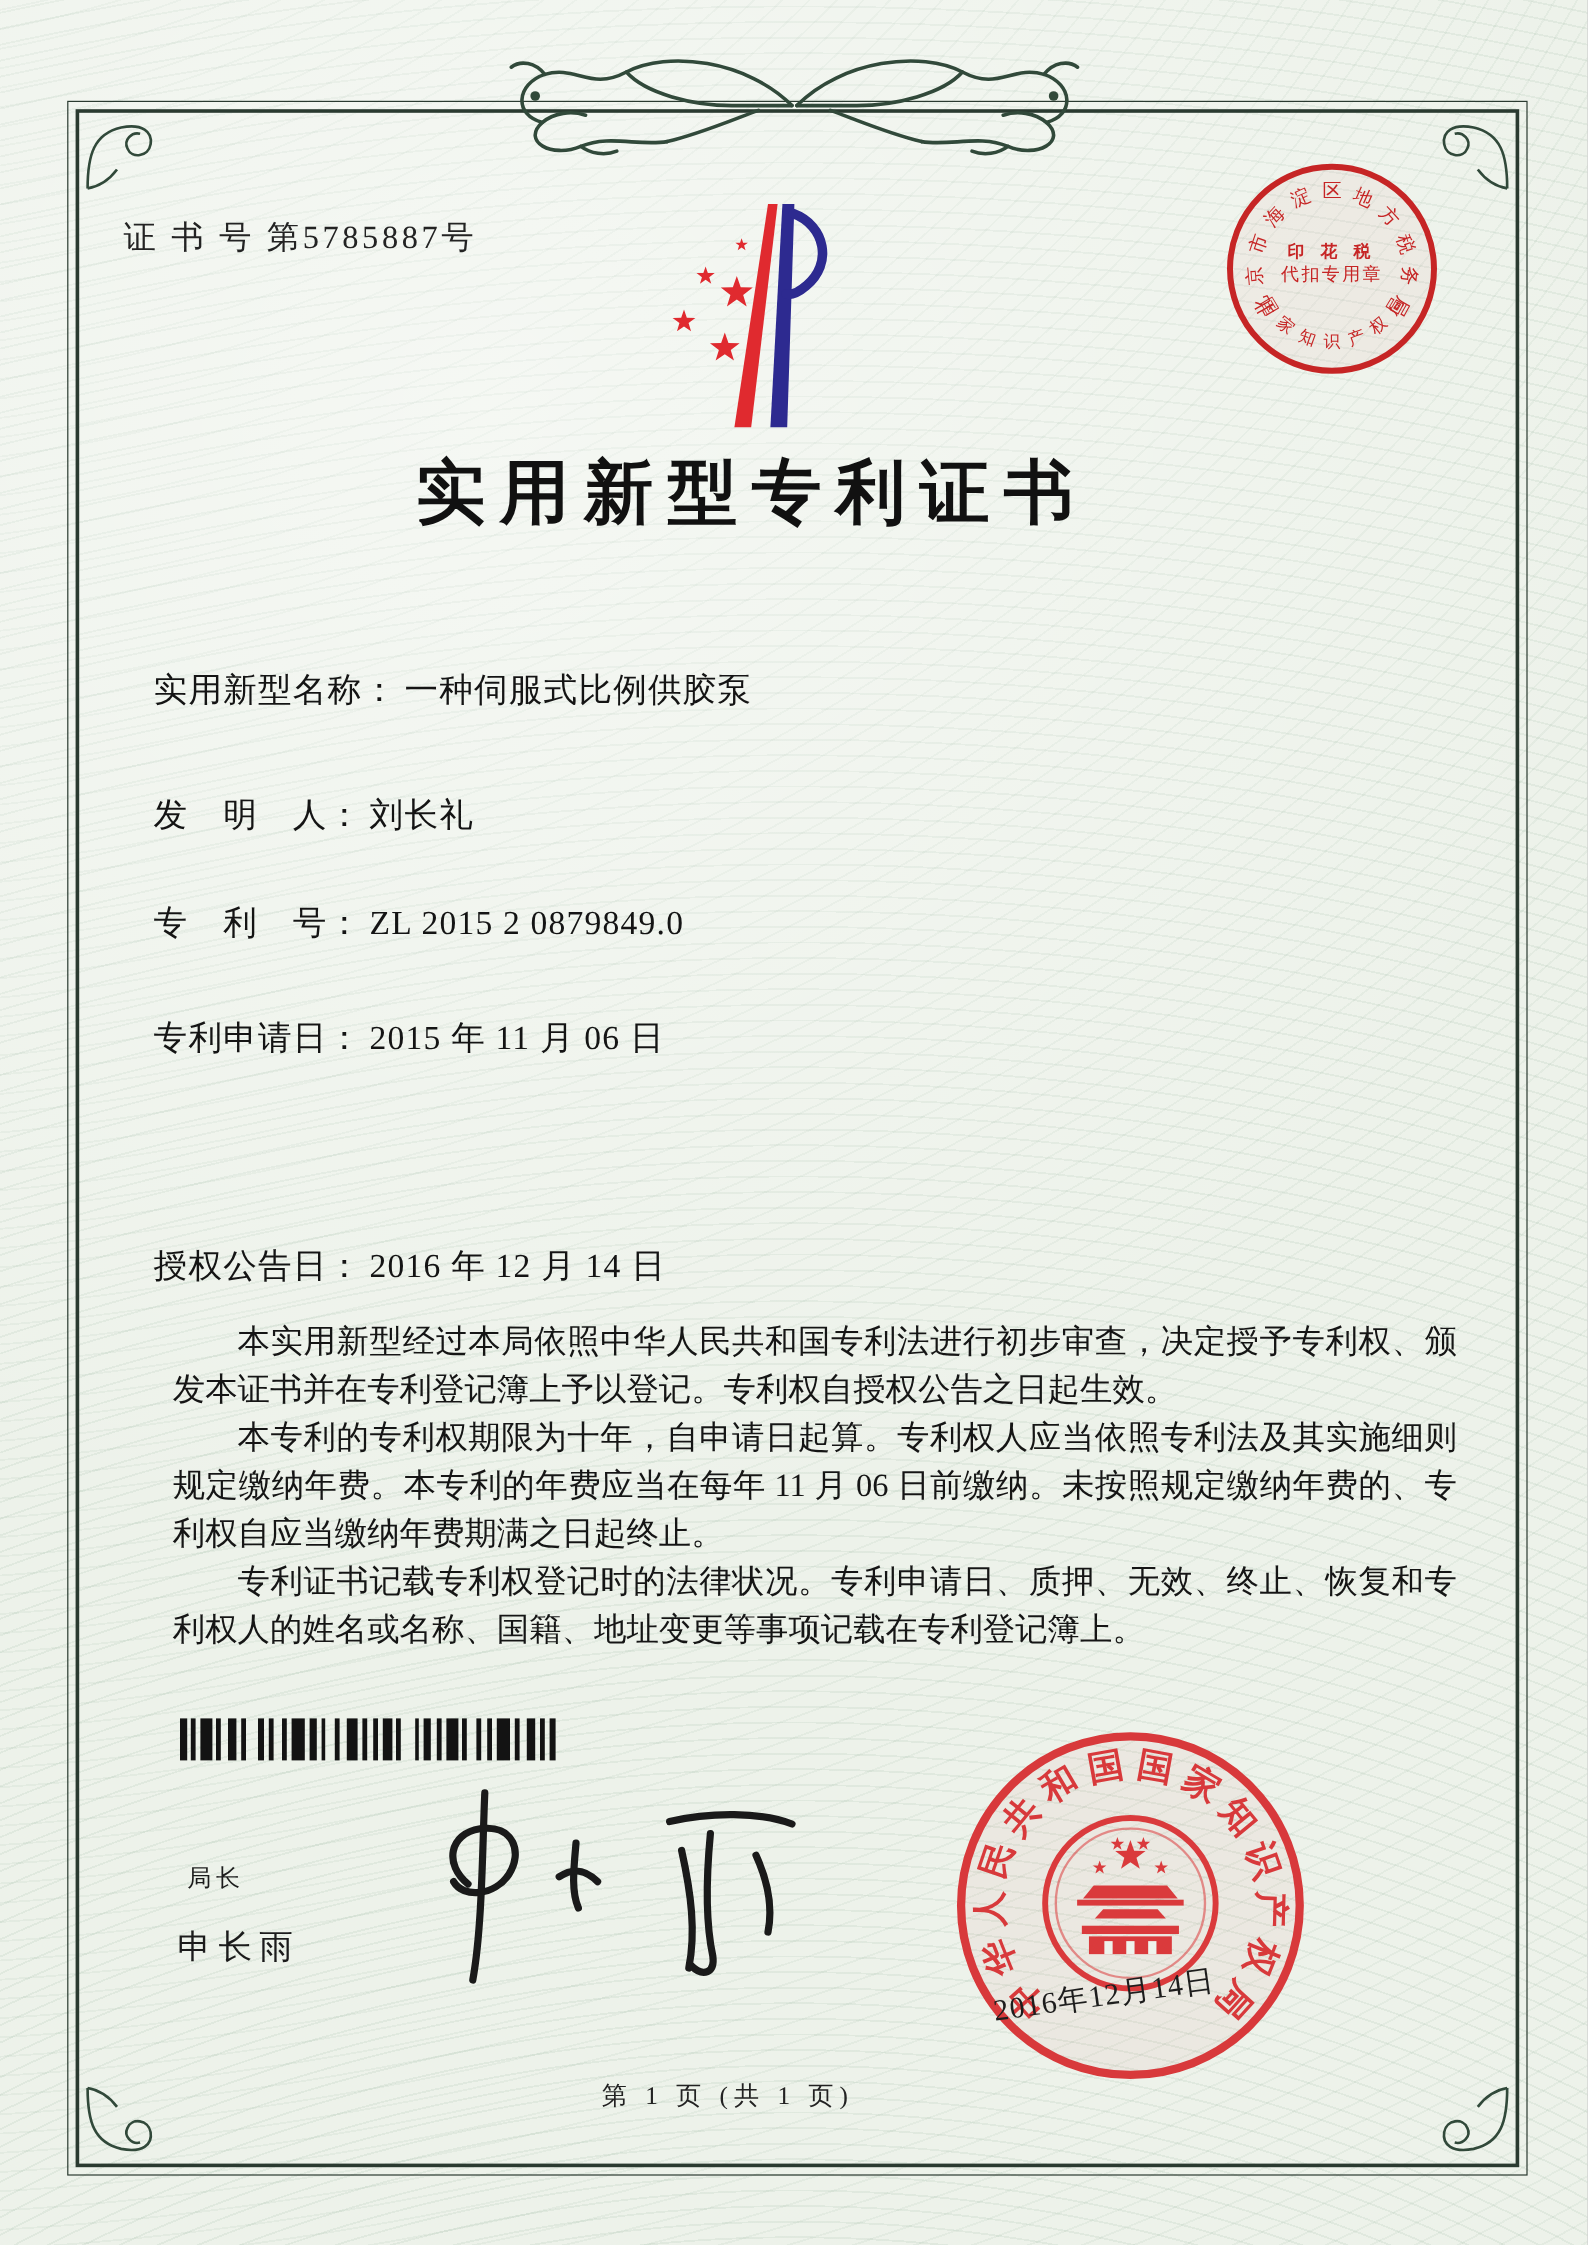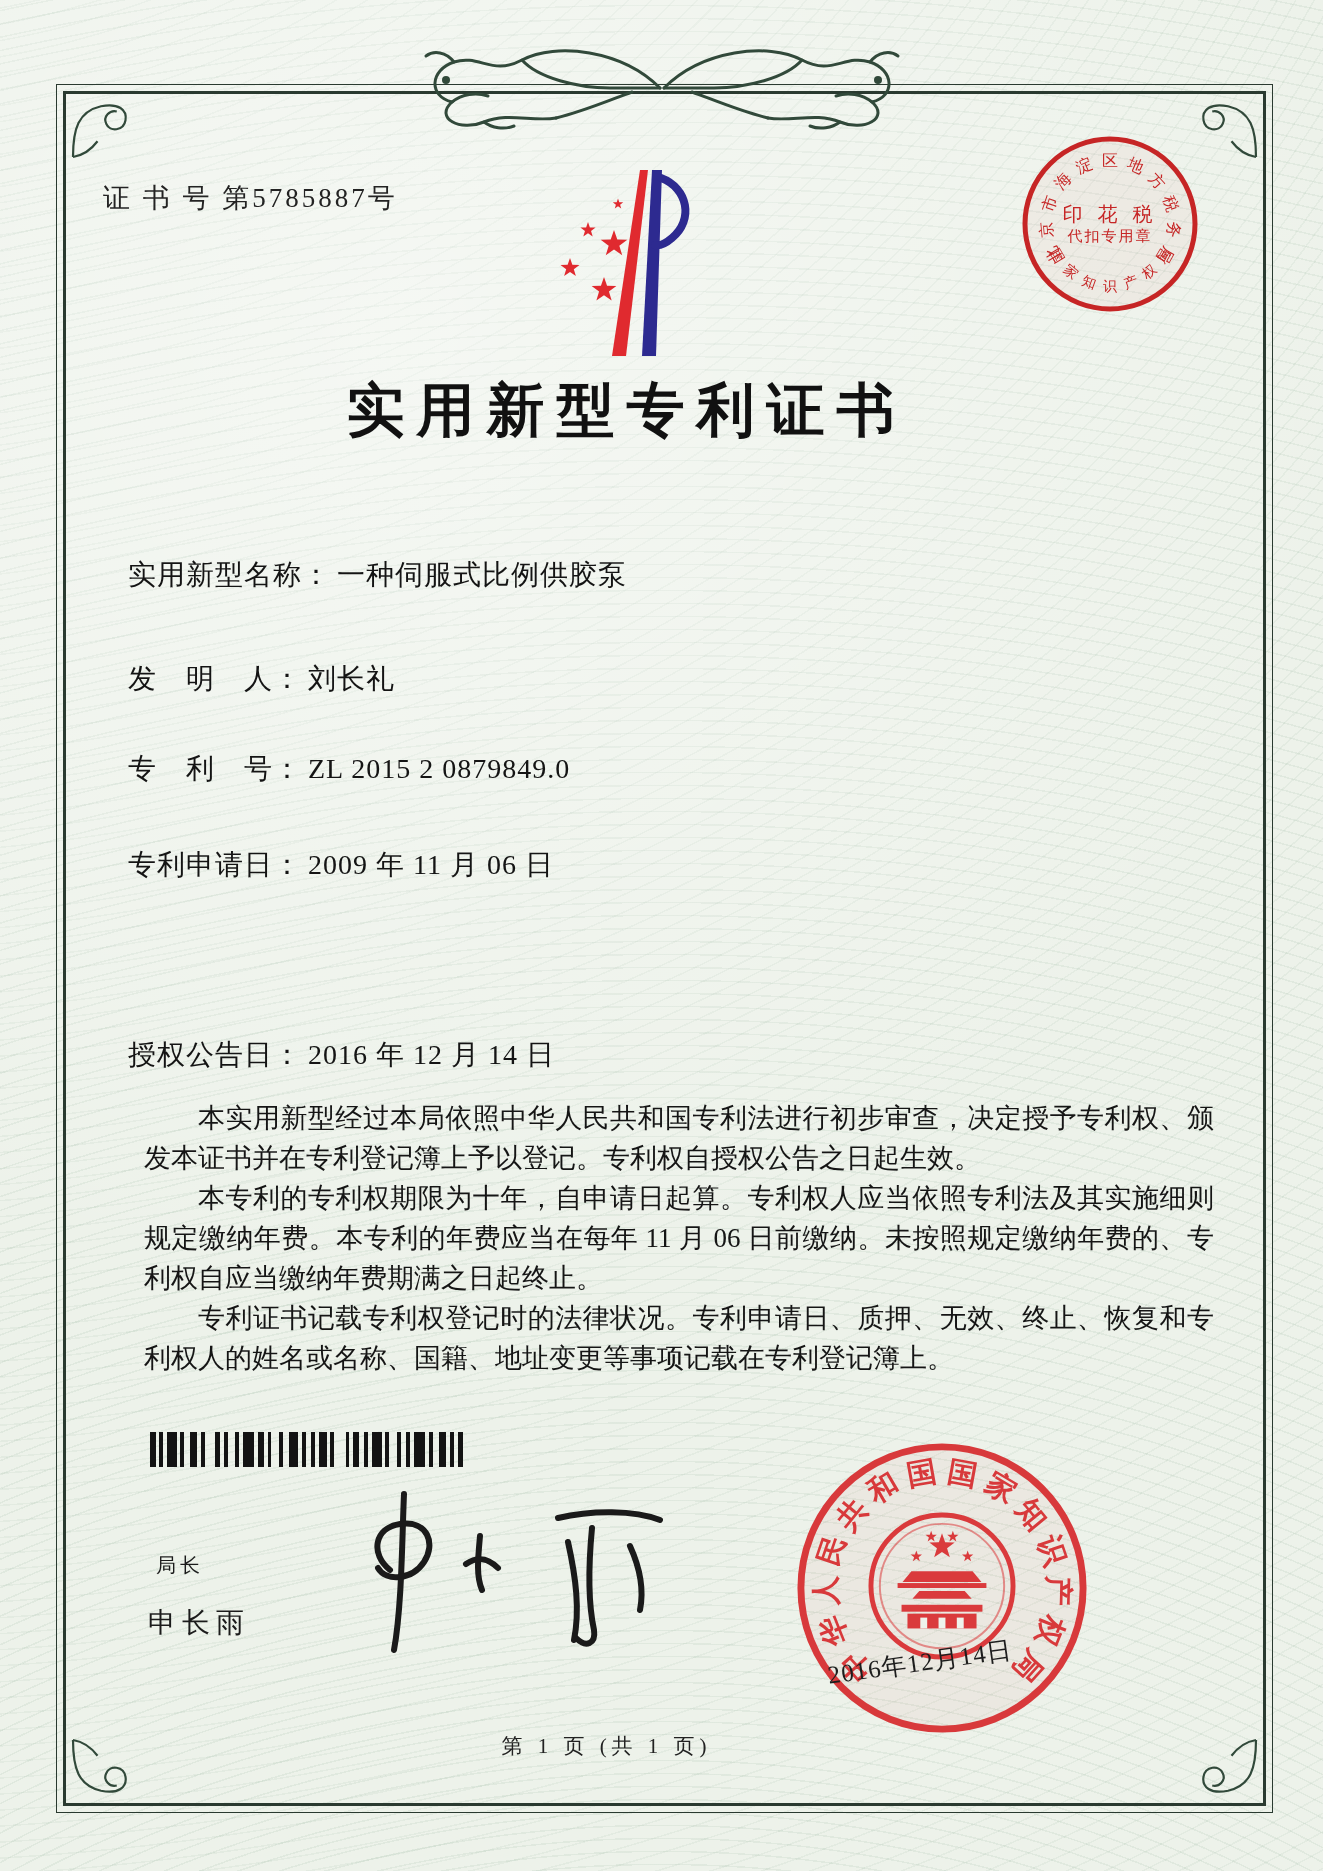--- a/index.html
+++ b/index.html
@@ -26,21 +26,21 @@
   .body-text p{margin:0;font-size:27px;line-height:40px;text-indent:2em;text-align:justify;color:#151515;}
   .barcode{position:absolute;left:150px;top:1432px;height:35px;font-size:0;white-space:nowrap;}
   .signer-title{position:absolute;left:156px;top:1552px;font-size:20px;letter-spacing:4px;}
   .signer-name{position:absolute;left:148px;top:1604px;font-size:28px;letter-spacing:6px;}
   .signature{position:absolute;left:330px;top:1478px;}
   .grant-seal{position:absolute;left:794px;top:1440px;width:296px;height:296px;}
   .seal-date{position:absolute;left:775px;top:1646px;width:290px;text-align:center;
              font-size:25px;letter-spacing:1px;color:#1d1d1d;transform:rotate(-8deg);z-index:5;}
   .stamp{position:absolute;left:1020px;top:134px;width:180px;height:180px;}
   .stamp-center{position:absolute;left:0;right:0;top:68px;text-align:center;line-height:1.25;}
-  .stamp-center .l1{font-size:20px;letter-spacing:5px;}
+  .stamp-center .l1{font-size:14px;letter-spacing:5px;font-weight:bold;}
   .stamp-center .l2{font-size:15px;letter-spacing:2px;}
   .page-footer{position:absolute;left:0;right:110px;top:1732px;text-align:center;
                font-size:21px;letter-spacing:5px;color:#222;}
 </style>
 </head>
 <body>
 
 <div class="page">
 
   <div class="frame-outer"></div>
@@ -138,21 +138,21 @@
   <div class="field" style="top:556px;">
     <span class="flabel">实用新型名称：</span><span class="fvalue">一种伺服式比例供胶泵</span>
   </div>
   <div class="field" style="top:660px;">
     <span class="flabel">发　明　人：</span><span class="fvalue">刘长礼</span>
   </div>
   <div class="field" style="top:750px;">
     <span class="flabel">专　利　号：</span><span class="fvalue">ZL 2015 2 0879849.0</span>
   </div>
   <div class="field" style="top:846px;">
-    <span class="flabel">专利申请日：</span><span class="fvalue">2009 年 11 月 06 日</span>
+    <span class="flabel">专利申请日：</span><span class="fvalue">2015 年 11 月 06 日</span>
   </div>
   <div class="field" style="top:1036px;">
     <span class="flabel">授权公告日：</span><span class="fvalue">2016 年 12 月 14 日</span>
   </div>
 
   <div class="body-text">
     <p>本实用新型经过本局依照中华人民共和国专利法进行初步审查，决定授予专利权、颁发本证书并在专利登记簿上予以登记。专利权自授权公告之日起生效。</p>
     <p>本专利的专利权期限为十年，自申请日起算。专利权人应当依照专利法及其实施细则规定缴纳年费。本专利的年费应当在每年 11 月 06 日前缴纳。未按照规定缴纳年费的、专利权自应当缴纳年费期满之日起终止。</p>
     <p>专利证书记载专利权登记时的法律状况。专利申请日、质押、无效、终止、恢复和专利权人的姓名或名称、国籍、地址变更等事项记载在专利登记簿上。</p>
   </div>

